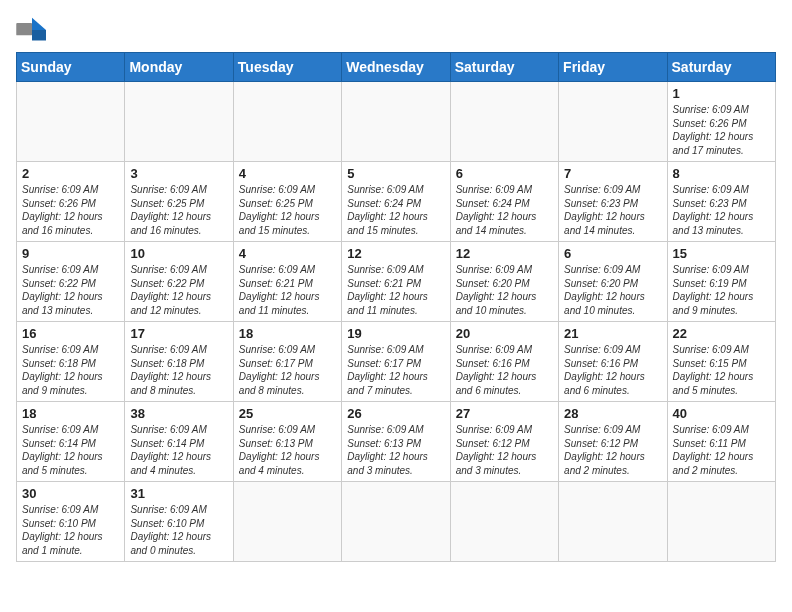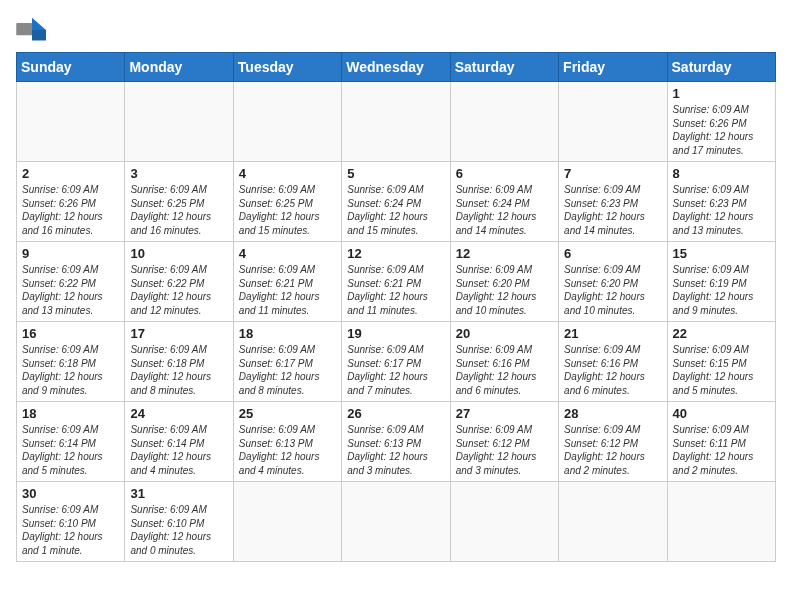--- a/index.html
+++ b/index.html
@@ -268,21 +268,21 @@
         </td>
       </tr>
       <tr>
         <td>
           <span class="day-num">18</span>
           <div class="day-info">Sunrise: 6:09 AM
 Sunset: 6:14 PM
 Daylight: 12 hours and 5 minutes.</div>
         </td>
         <td>
-          <span class="day-num">24</span>
+          <span class="day-num">38</span>
           <div class="day-info">Sunrise: 6:09 AM
 Sunset: 6:14 PM
 Daylight: 12 hours and 4 minutes.</div>
         </td>
         <td>
           <span class="day-num">25</span>
           <div class="day-info">Sunrise: 6:09 AM
 Sunset: 6:13 PM
 Daylight: 12 hours and 4 minutes.</div>
         </td>

